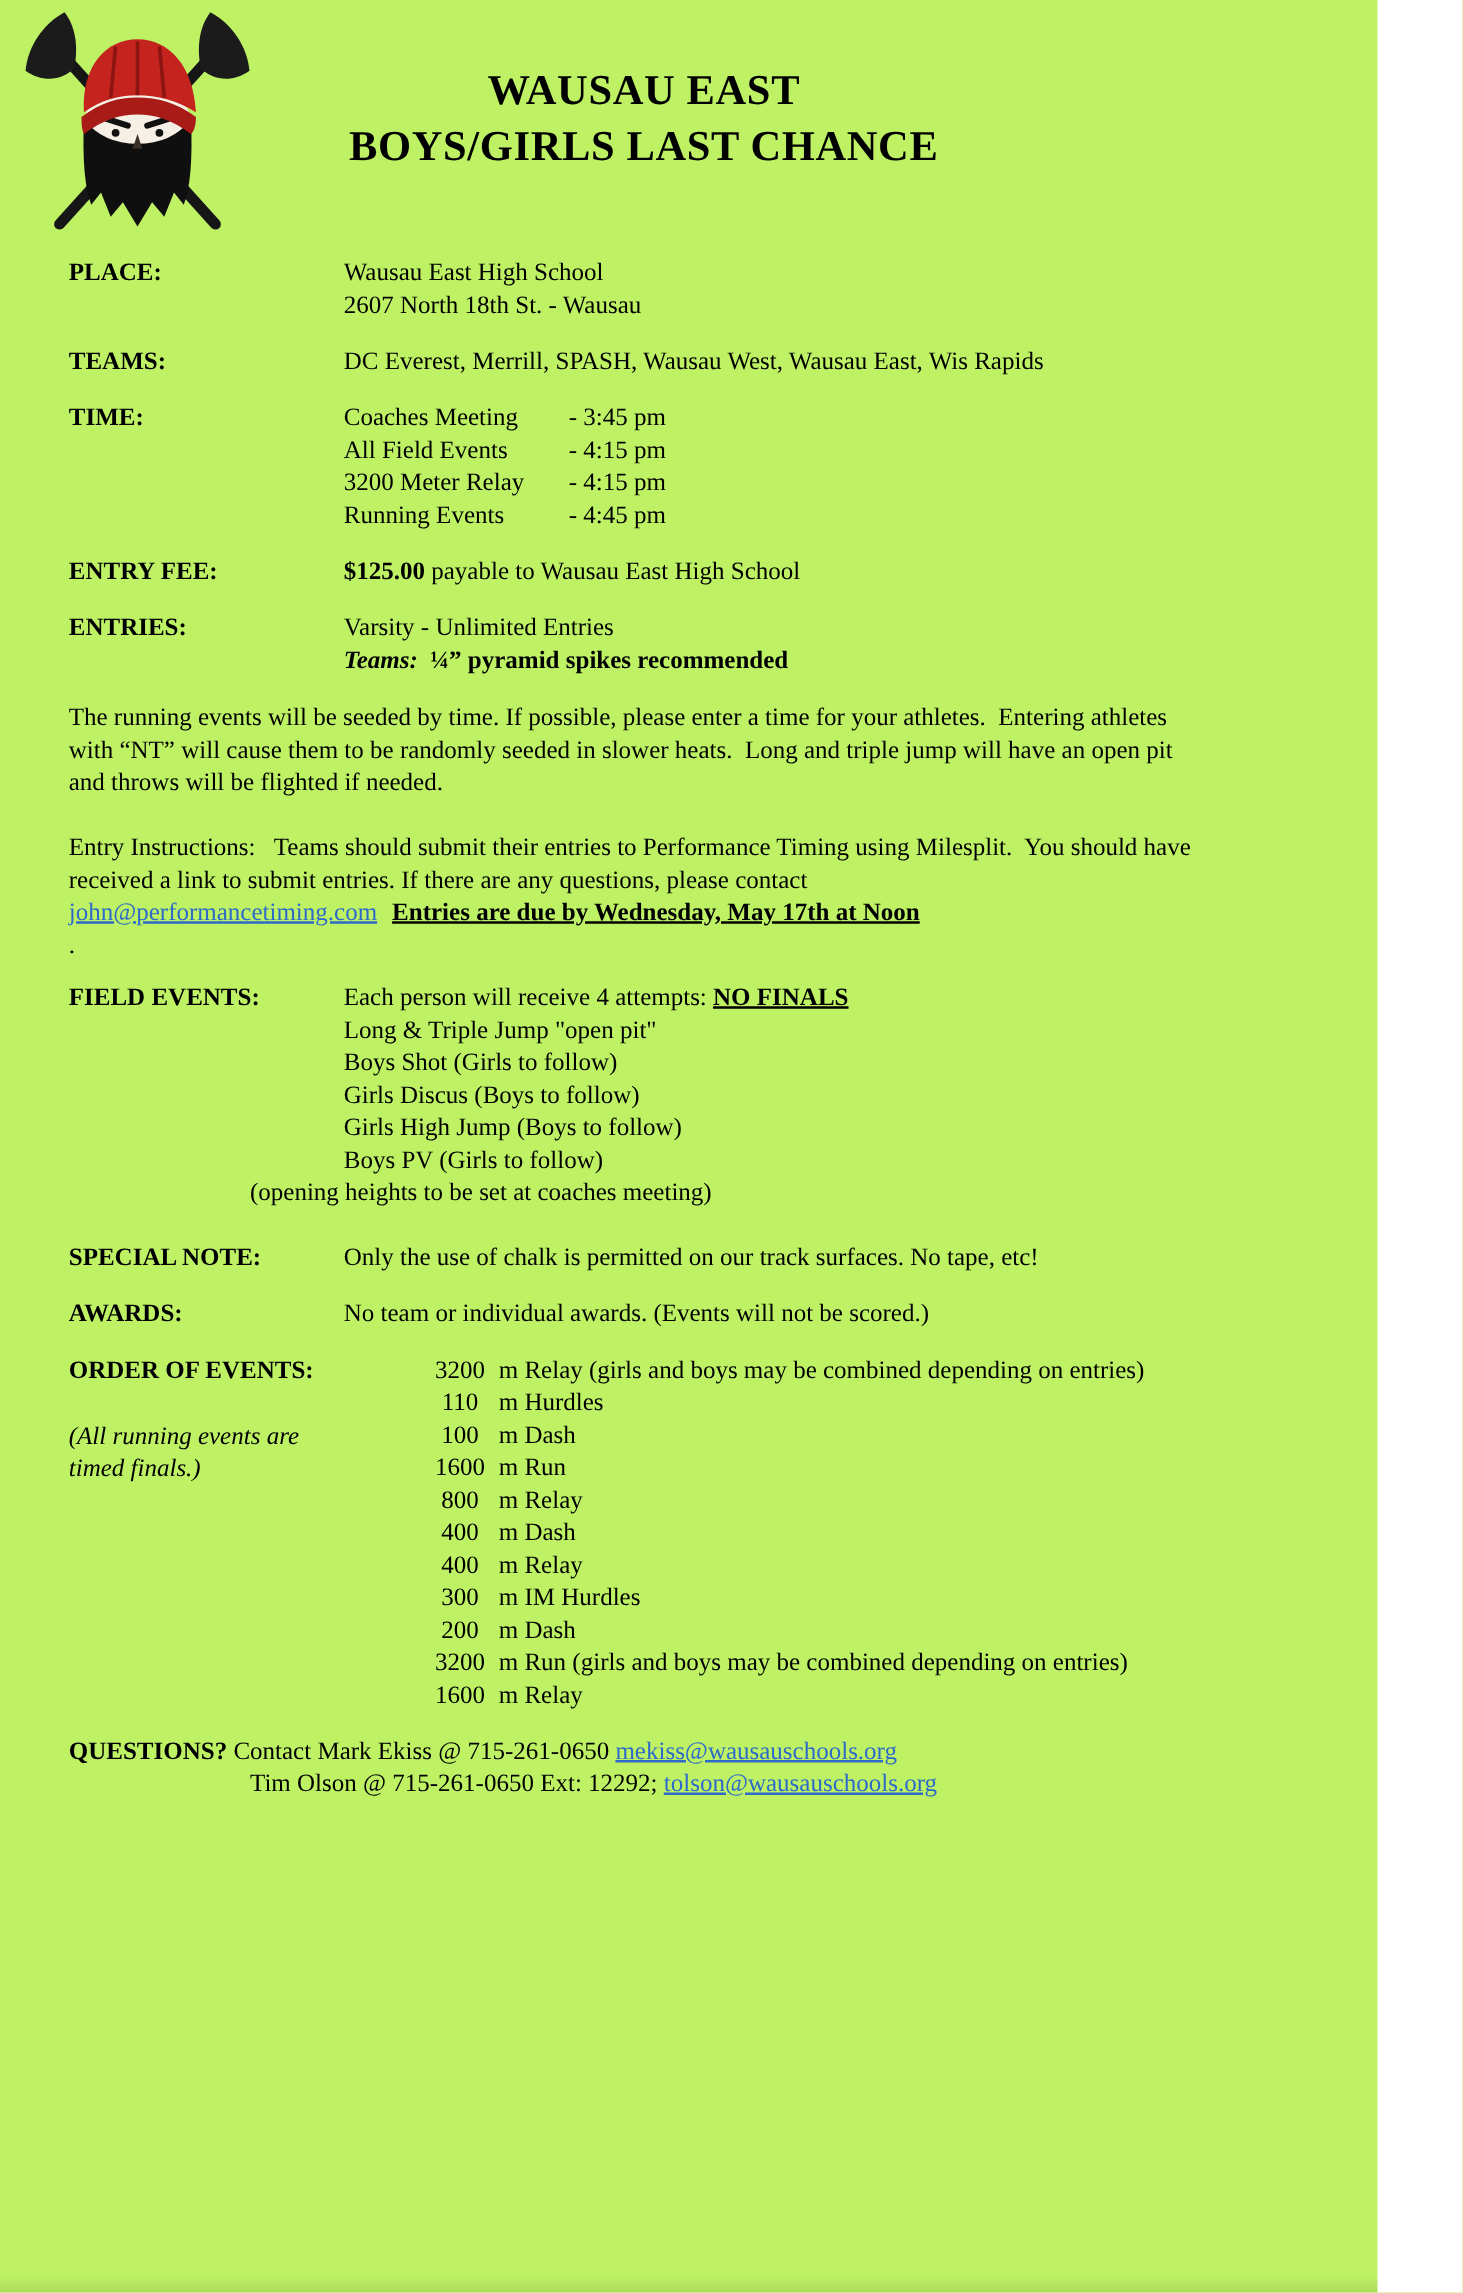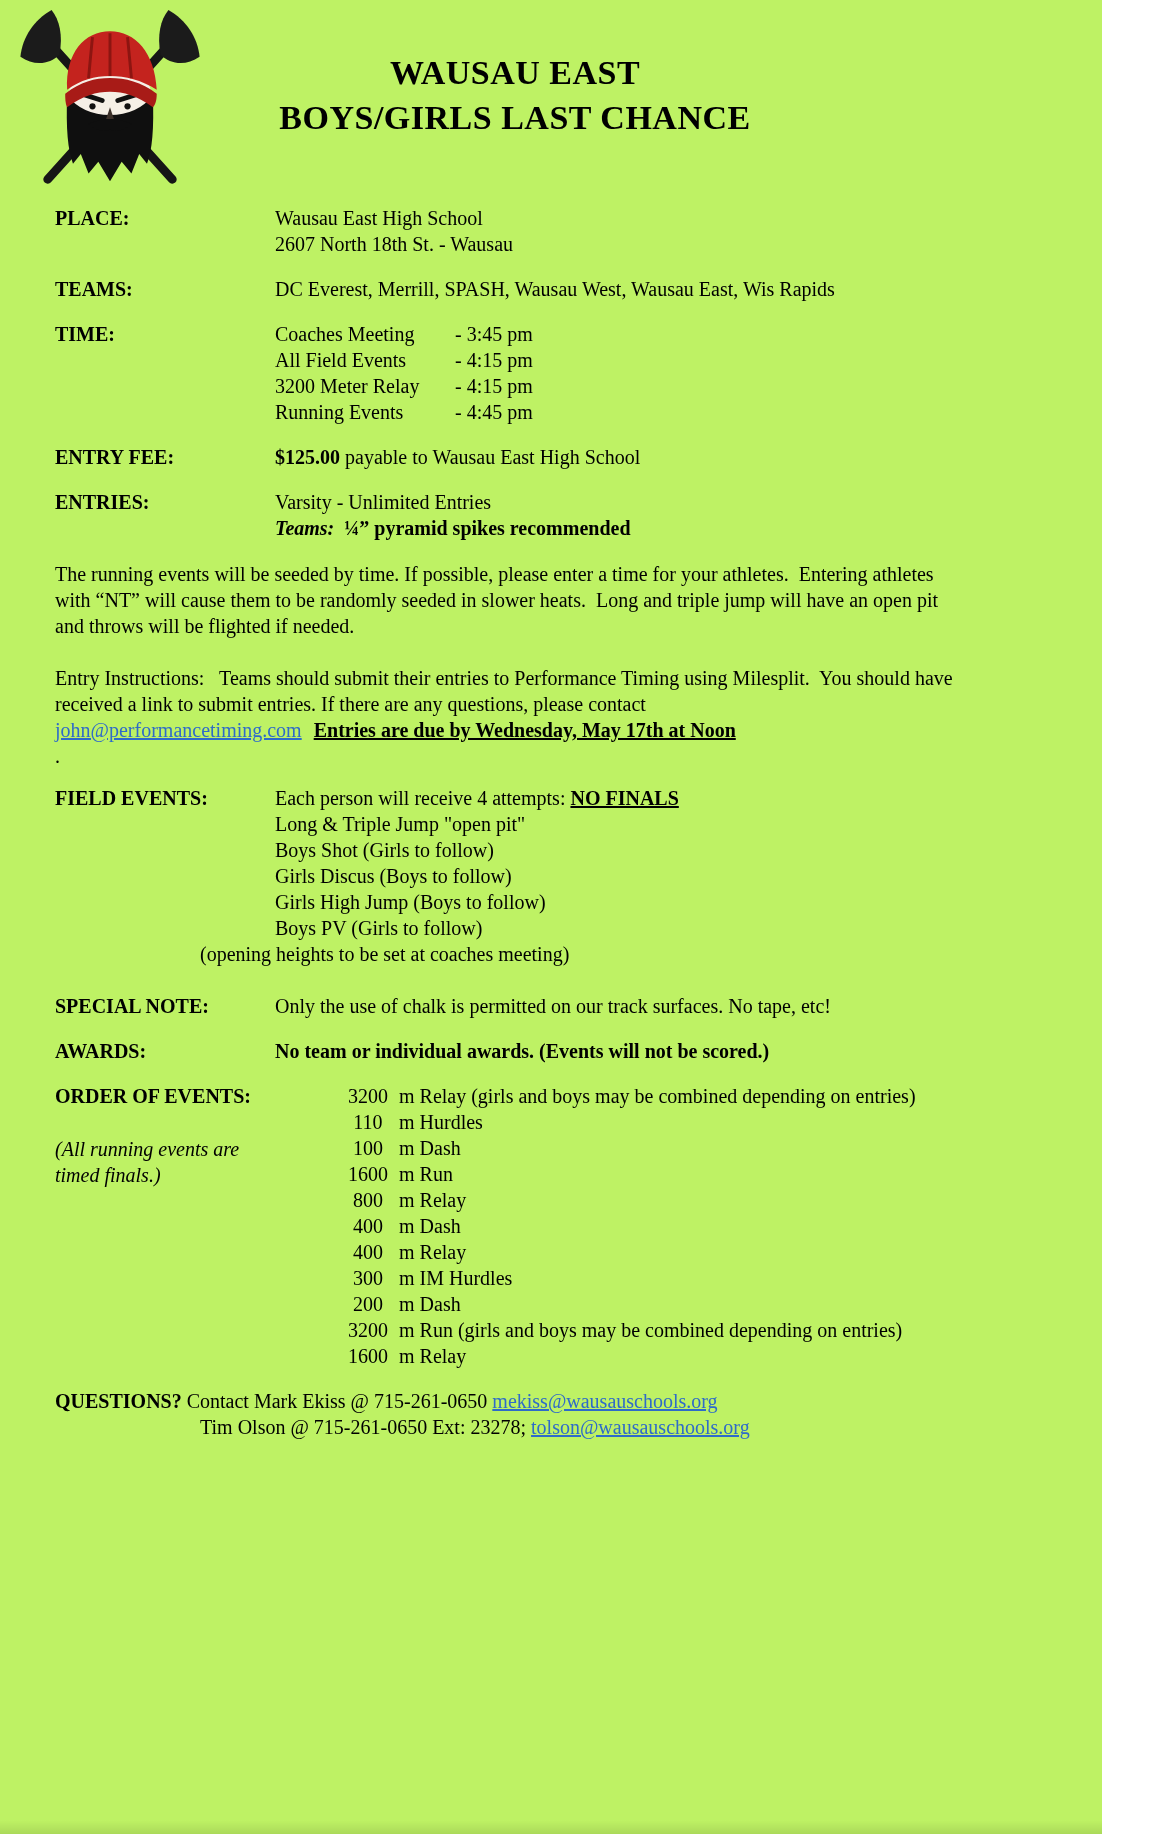--- a/index.html
+++ b/index.html
@@ -26,21 +26,21 @@
   .para { width:915px; white-space:pre-wrap; }
   .para1 { margin:20px 0 26px 0; }
   .para2 { margin:0; }
   .q-line, .pre { white-space:pre-wrap; }
   .deadline { margin-left:12px; }
   .link { color:var(--link-blue); text-decoration:underline; cursor:pointer; }
   .dot-line { }
   .fe { margin-top:16px; margin-bottom:0; }
   .fe-footnote { margin-left:145px; }
   .special { margin-top:26px; }
-  .awards .value { font-weight:bold; }
+  .awards .value { font-weight:normal; }
   .order { }
   .order-left { width:290px; flex:none; }
   .order-note { margin-top:27px; max-width:220px; }
   .num { display:inline-block; width:46px; text-align:center; margin-right:8px; }
   .questions { margin-top:3px; }
   .q2 { margin-left:145px; }
   .bottom-shade { position:absolute; left:0; right:0; bottom:0; height:14px;
     background:linear-gradient(to bottom, rgba(0,0,0,0), rgba(0,0,0,0.10)); }
 </style>
 </head>
@@ -160,19 +160,19 @@
         <div><span class="num">400</span><span>m Relay</span></div>
         <div><span class="num">300</span><span>m IM Hurdles</span></div>
         <div><span class="num">200</span><span>m Dash</span></div>
         <div><span class="num">3200</span><span>m Run (girls and boys may be combined depending on entries)</span></div>
         <div><span class="num">1600</span><span>m Relay</span></div>
       </div>
     </div>
 
     <div class="questions">
       <div class="q-line"><span class="bold">QUESTIONS?</span><span> Contact Mark Ekiss @ 715-261-0650 </span><a class="link" href="#">mekiss@wausauschools.org</a></div>
-      <div class="q-line q2"><span>Tim Olson @ 715-261-0650 Ext: 23278; </span><a class="link" href="#">tolson@wausauschools.org</a></div>
+      <div class="q-line q2"><span>Tim Olson @ 715-261-0650 Ext: 12292; </span><a class="link" href="#">tolson@wausauschools.org</a></div>
     </div>
 
   </div>
 
   <div class="bottom-shade"></div>
 </div>
 
 </body></html>

